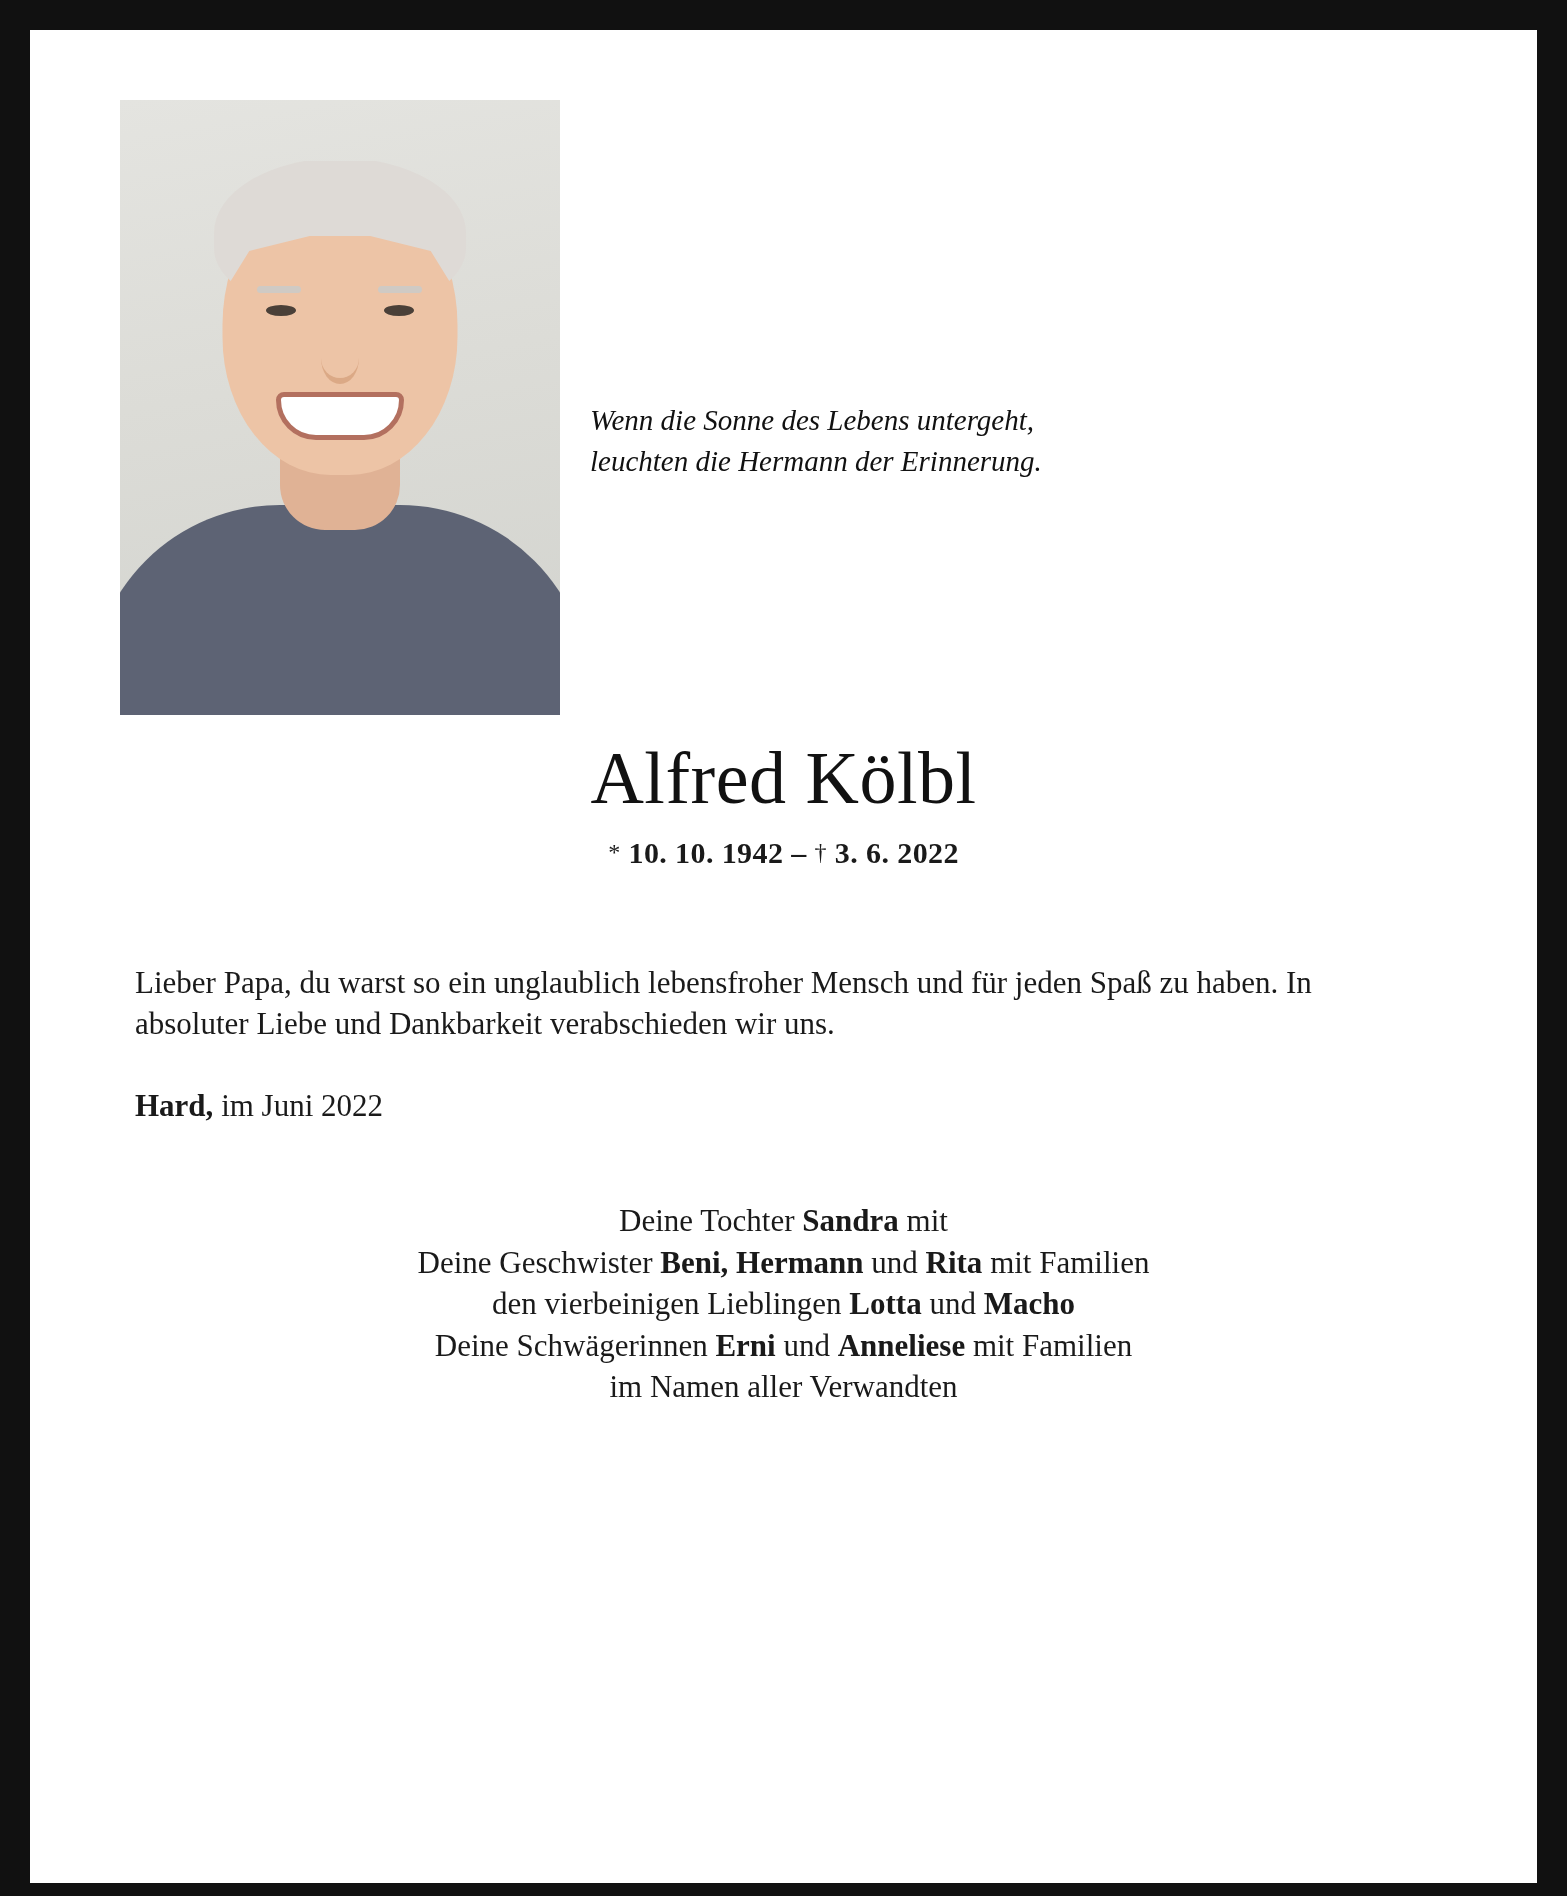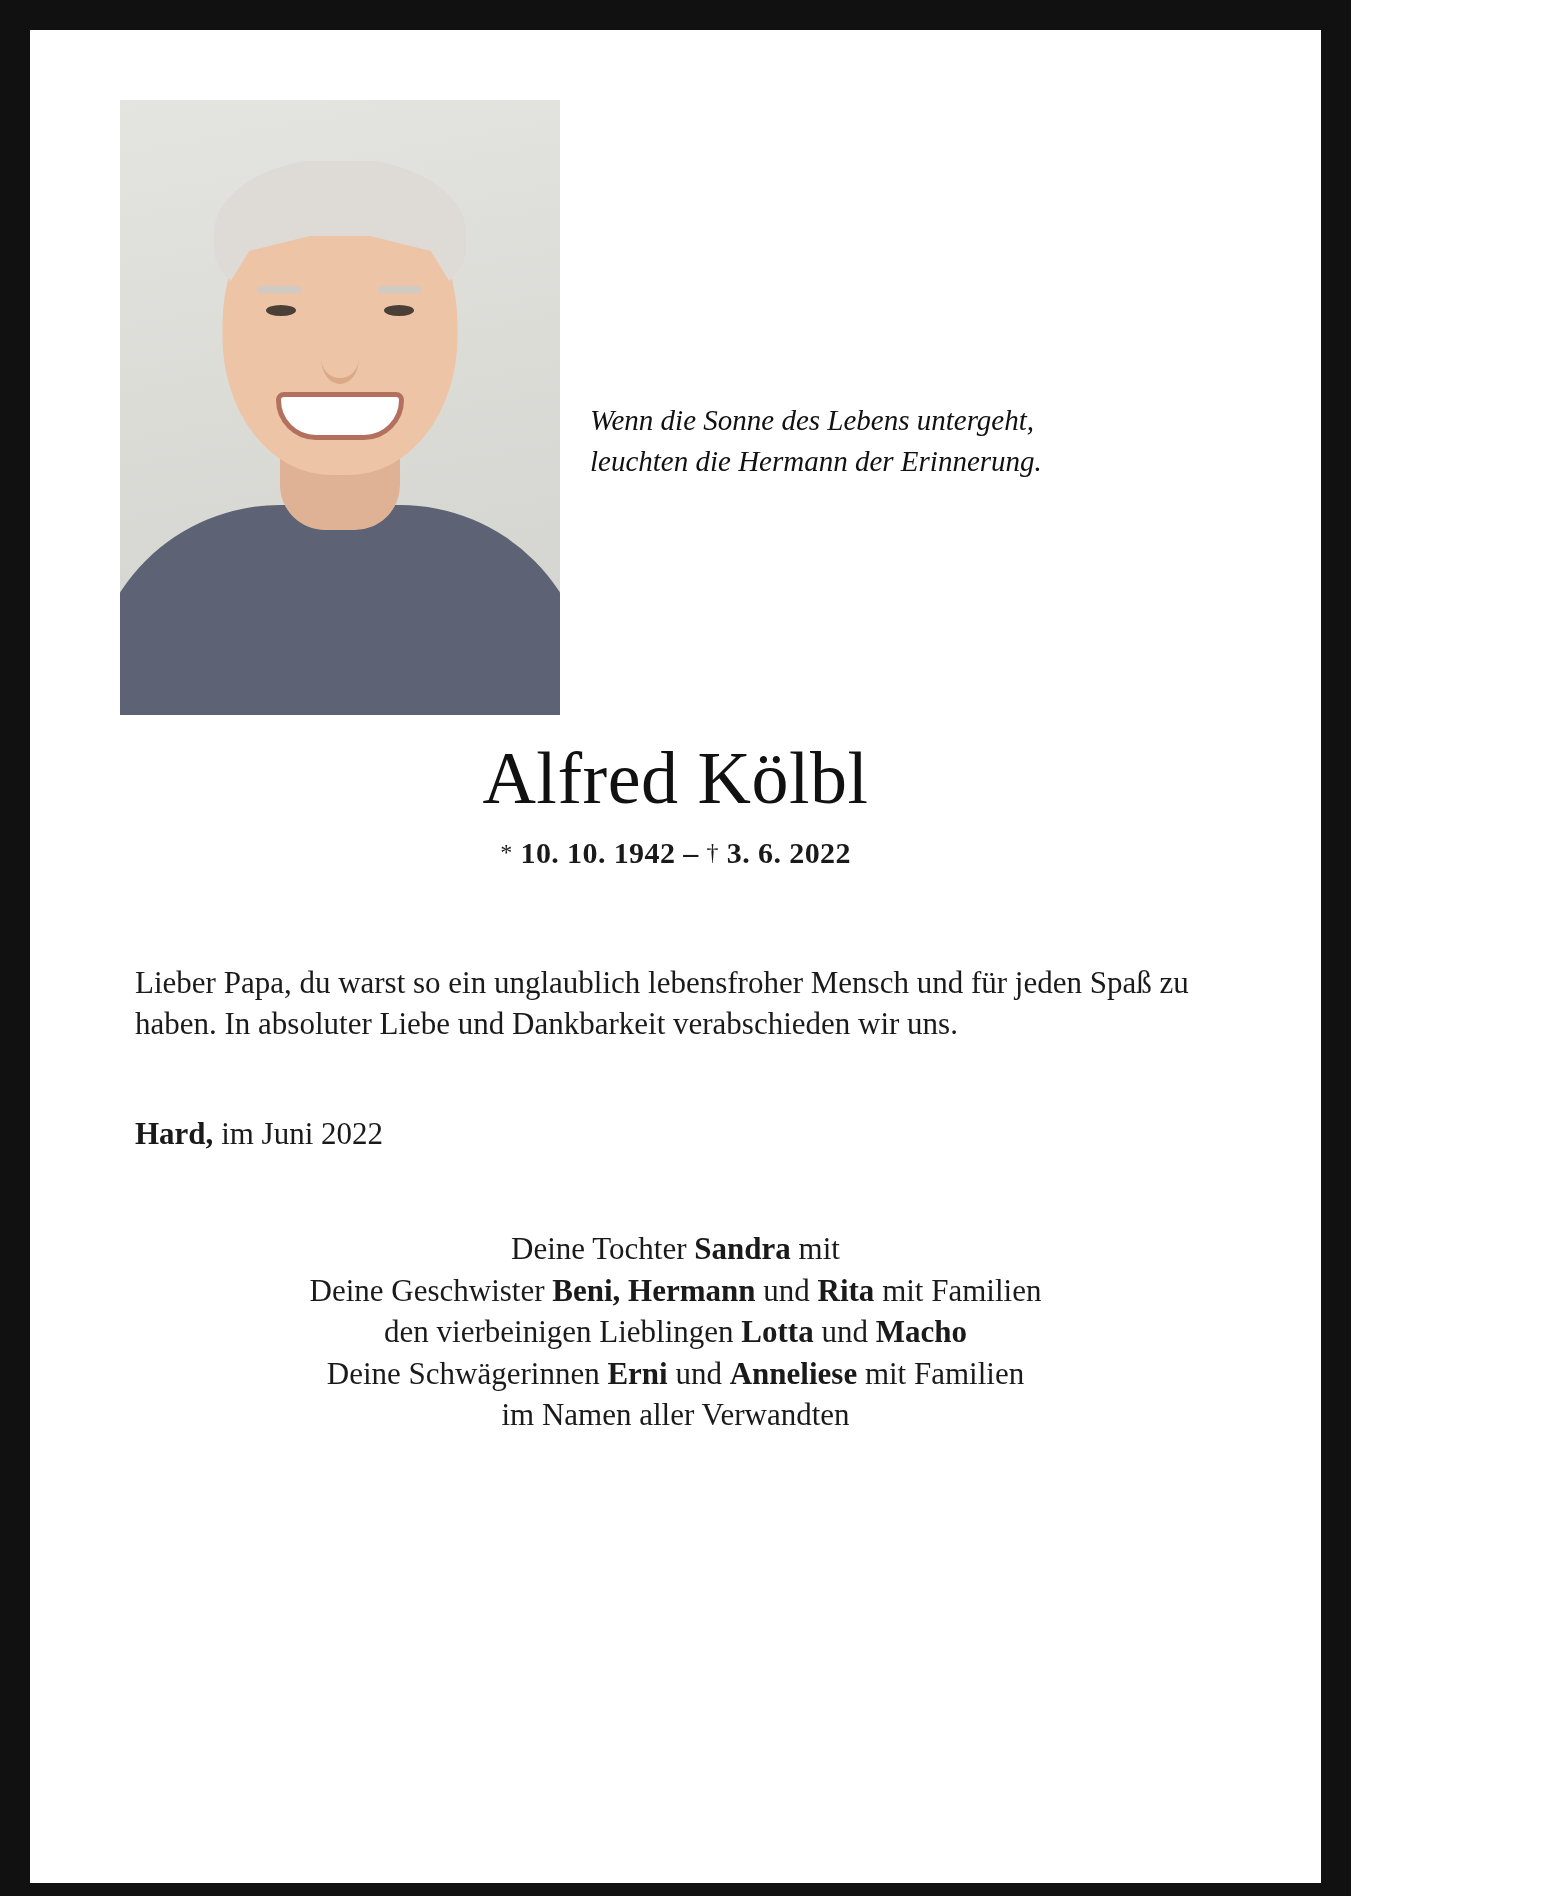--- a/index.html
+++ b/index.html
@@ -8,21 +8,21 @@
     background: #ffffff;
   }
   body {
     width: 1567px;
     height: 1896px;
     font-family: "Liberation Serif", serif;
     color: #1a1a1a;
   }
   .notice {
     box-sizing: border-box;
-    width: 1351px;
+    width: 1567px;
     height: 1896px;
     background: #111111;
     padding: 30px 30px 13px 30px;
   }
   .sheet {
     box-sizing: border-box;
     width: 100%;
     height: 100%;
     background: #ffffff;
     position: relative;
@@ -177,21 +177,21 @@
     line-height: 1.33;
   }
   .body-text p {
     margin: 0;
   }
   .body-text p + p {
     margin-top: 20px;
   }
 
   .place-line {
-    margin-top: 72px;
+    margin-top: 44px;
     padding: 0 105px;
     font-size: 31px;
   }
   .place-line b { font-weight: bold; }
 
   
   .survivors {
     margin-top: 76px;
     text-align: center;
     font-size: 31px;

